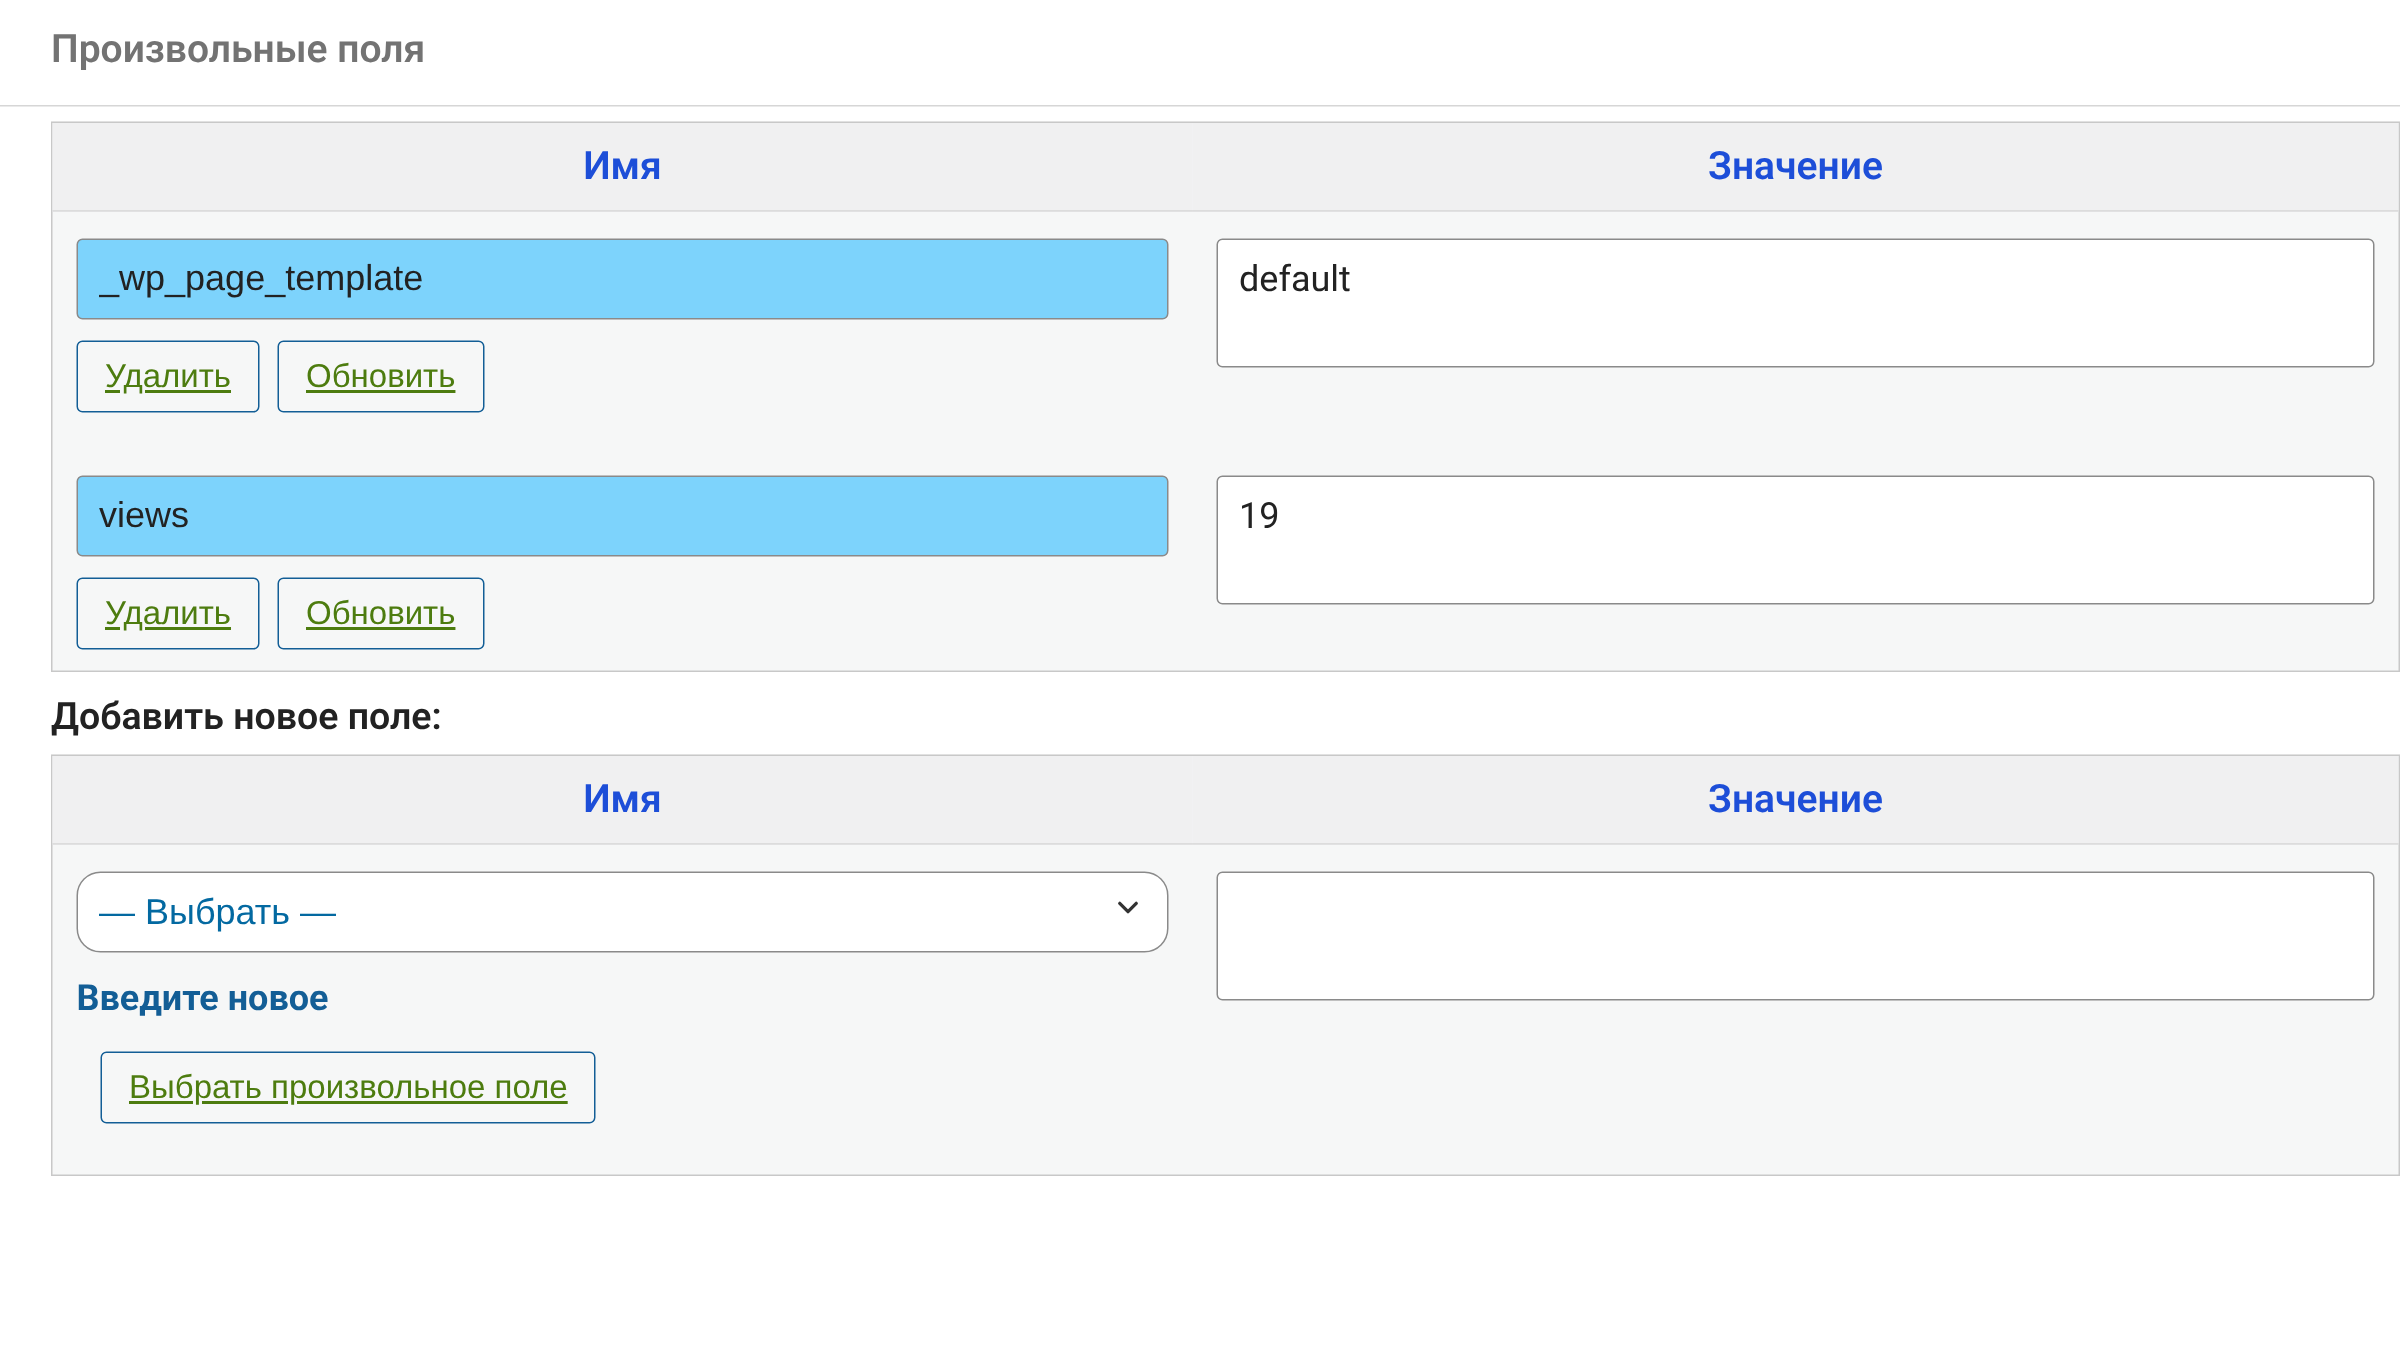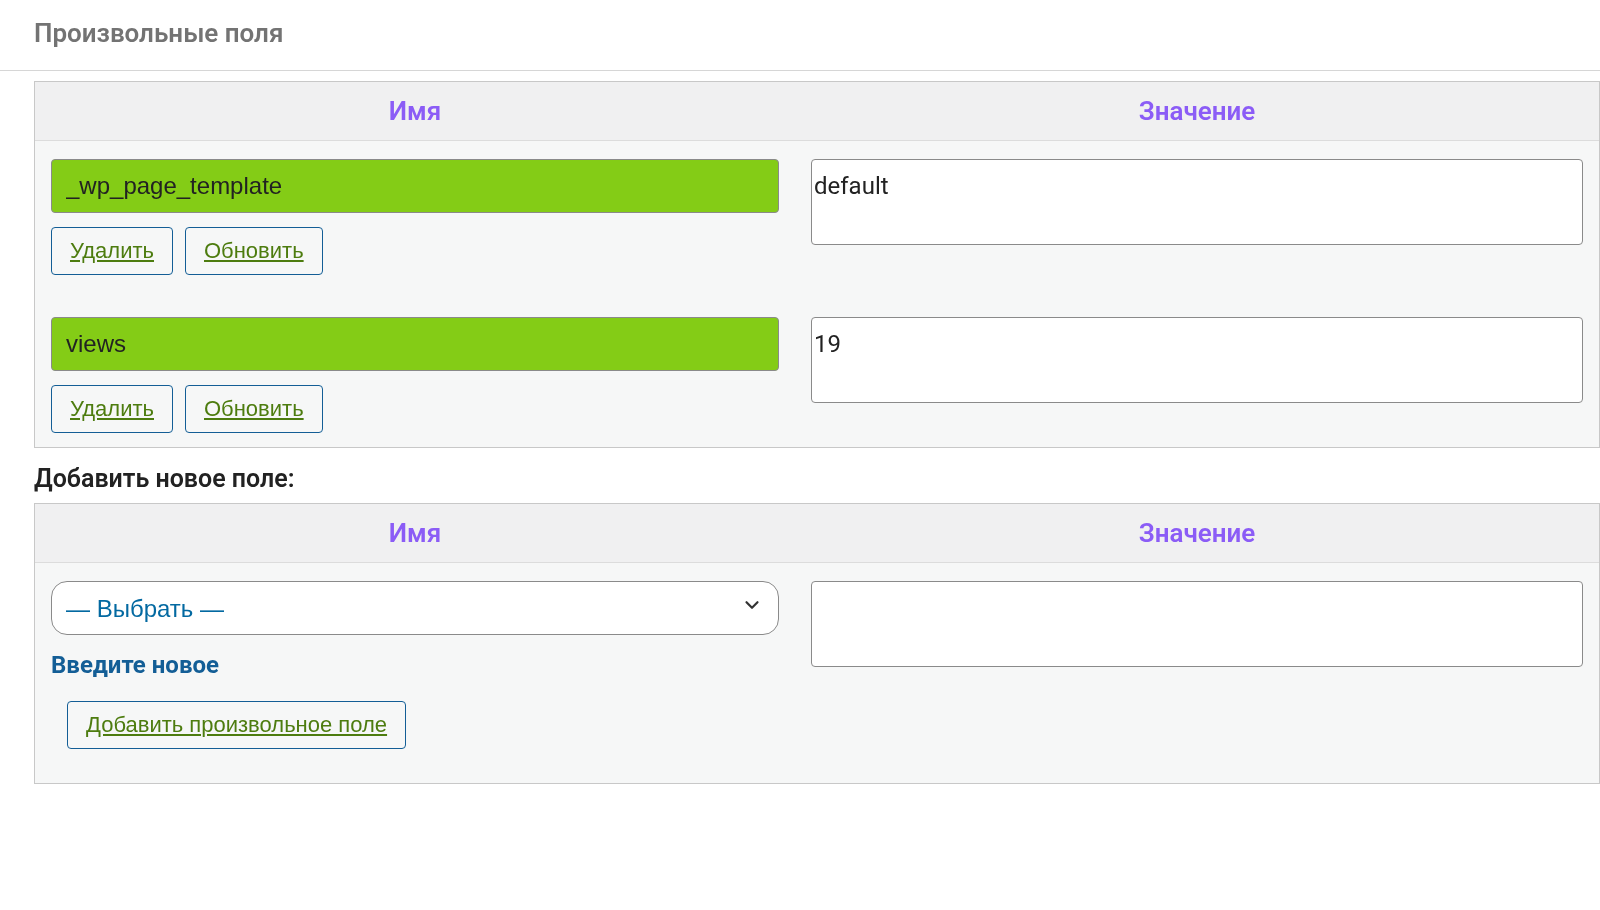--- a/index.html
+++ b/index.html
@@ -39,21 +39,21 @@
 
   table.fields {
     width: 100%;
     border-collapse: collapse;
   }
 
   table.fields thead th {
     background: #f0f0f1;
     font-weight: 600;
     font-size: 26px;
-    color: #8b5cf6;
+    color: #1d4ed8;
     text-align: center;
     padding: 14px 10px;
     border-bottom: 1px solid #dcdcdc;
   }
 
   table.fields tbody td {
     padding: 18px 16px 14px;
     vertical-align: top;
   }
 
@@ -63,29 +63,29 @@
 
   td.col-name { width: 760px; }
   td.col-value { }
 
   input.text-field {
     width: 100%;
     height: 54px;
     padding: 0 14px;
     font-size: 24px;
     color: #222;
-    background: #84cc16;
+    background: #7dd3fc;
     border: 1px solid #8a8a8a;
     border-radius: 4px;
   }
 
   textarea.value-area {
     width: 100%;
     height: 86px;
-    padding: 12px 2px;
+    padding: 12px 14px;
     font-size: 24px;
     color: #222;
     background: #fff;
     border: 1px solid #8a8a8a;
     border-radius: 4px;
     resize: none;
     font-family: inherit;
   }
 
   .row-actions {
@@ -218,21 +218,21 @@
               <option>— Выбрать —</option>
             </select>
             <span class="chevron">
               <svg width="22" height="22" viewBox="0 0 24 24" fill="none" stroke="currentColor" stroke-width="2.4" stroke-linecap="round" stroke-linejoin="round">
                   <polyline points="6 9 12 15 18 9"></polyline>
                 </svg>
             </span>
           </div>
           <a class="enter-new">Введите новое</a>
           <div class="add-field-btn">
-            <button class="btn-secondary">Добавить произвольное поле</button>
+            <button class="btn-secondary">Выбрать произвольное поле</button>
           </div>
         </td>
         <td class="col-value">
           <textarea class="value-area" style=""></textarea>
         </td>
       </tr>
     </tbody>
   </table>
 </div>
 

